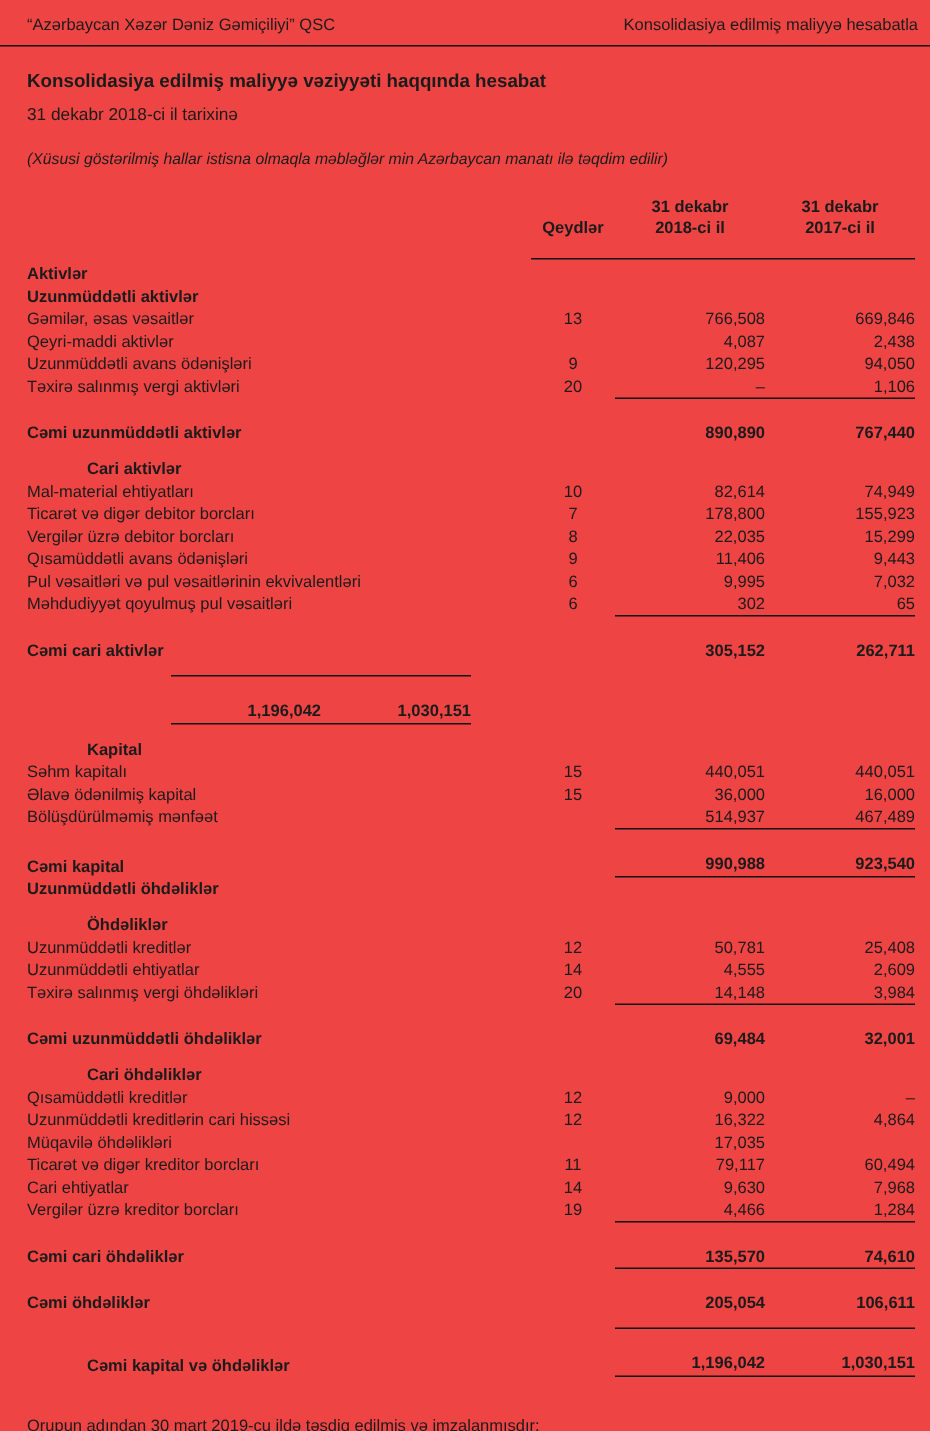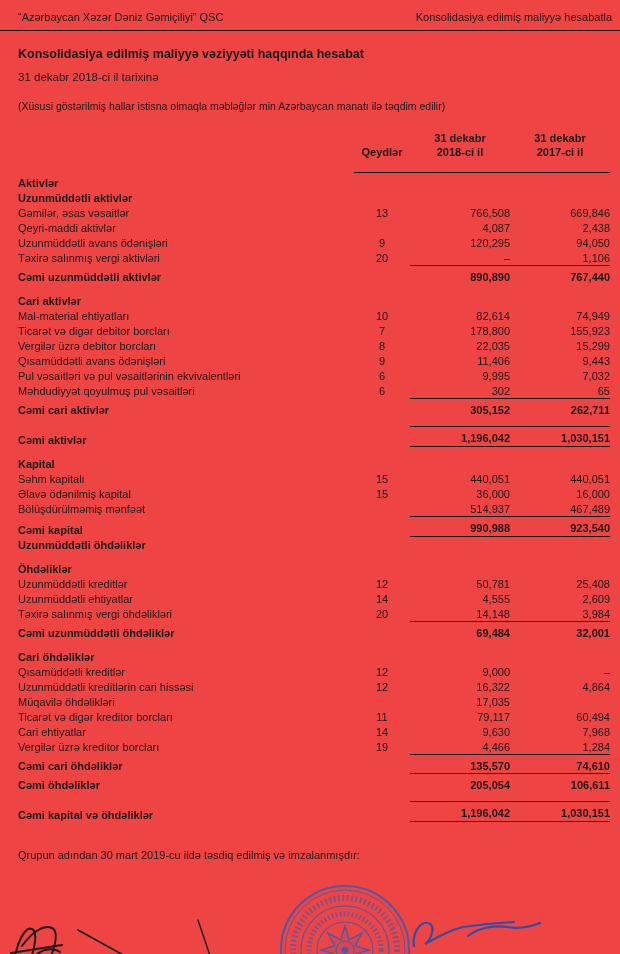--- a/index.html
+++ b/index.html
@@ -6,35 +6,35 @@
   .page{
     position:relative;width:620px;height:954px;background:#ef4444;overflow:hidden;
     color:var(--ink,#1b1b1b);
     font-family:"Liberation Sans","DejaVu Sans",sans-serif;
     font-size:11px;line-height:14px;
   }
   .doc-header{display:flex;justify-content:space-between;padding:10px 8px 0 18px;white-space:nowrap;}
   .header-rule{border:none;border-top:1px solid #111;margin:6px 0 0 0;}
   .doc-title{font-size:12.5px;font-weight:bold;margin:16px 0 0 18px;}
   .doc-subtitle{font-size:11.5px;font-weight:normal;margin:9px 0 0 18px;}
-  .currency-note{font-size:10.5px;margin:15px 0 0 18px;}
+  .currency-note{font-style:italic;font-size:10.5px;margin:15px 0 0 18px;}
 
   .fin-table{margin:18px 10px 0 18px;}
   .trow{display:flex;align-items:flex-end;min-height:15px;}
   .c-label{flex:1;padding-right:4px;}
   .c-note{width:56px;text-align:center;}
   .c-num{width:100px;text-align:right;}
   .header-row .hcell{font-weight:bold;border-bottom:1px solid #111;padding-bottom:13px;text-align:center;}
   .header-row{align-items:flex-end;margin-bottom:2px;}
   .nl{display:block;}
   .trow.section .c-label{font-weight:bold;}
   .trow.total .c-label,.trow.total .c-num{font-weight:bold;}
-  .rt{border-top:1px solid #111;padding-top:4px;}
+  .rt{border-top:1px solid #111;padding-top:16px;}
   .rb{border-bottom:1px solid #111;padding-bottom:1px;}
-  .gap{margin-top:9px;}
+  .gap{margin-top:9px;margin-left:40px;}
 
   .approval{margin:26px 0 0 18px;}
 
   .sig-area{position:relative;height:150px;margin-top:12px;}
   .sig-area svg{position:absolute;overflow:visible;}
   .strokes{left:0;top:0;color:var(--ink,#1b1b1b);}
   .left-sig{left:6px;top:45px;color:var(--ink,#1b1b1b);}
   .right-sig{left:408px;top:38px;color:var(--sig-blue,#2b50aa);}
   .stamp{left:277px;top:8px;color:var(--stamp-blue,#3c5cb0);opacity:.85;}
   .rule{position:absolute;height:1px;background:#2a2a2a;}
@@ -158,21 +158,20 @@
           <div class="c-num">302</div>
           <div class="c-num">65</div>
         </div>
         <div class="trow total">
           <div class="c-label">Cəmi cari aktivlər</div>
           <div class="c-note"></div>
           <div class="c-num rt">305,152</div>
           <div class="c-num rt">262,711</div>
         </div>
         <div class="trow total gap">
-          <div class="c-label">Cəmi aktivlər</div>
           <div class="c-note"></div>
           <div class="c-num rt rb">1,196,042</div>
           <div class="c-num rt rb">1,030,151</div>
         </div>
         <div class="trow section gap">
           <div class="c-label">Kapital</div>
           <div class="c-note"></div>
           <div class="c-num"></div>
           <div class="c-num"></div>
         </div>

